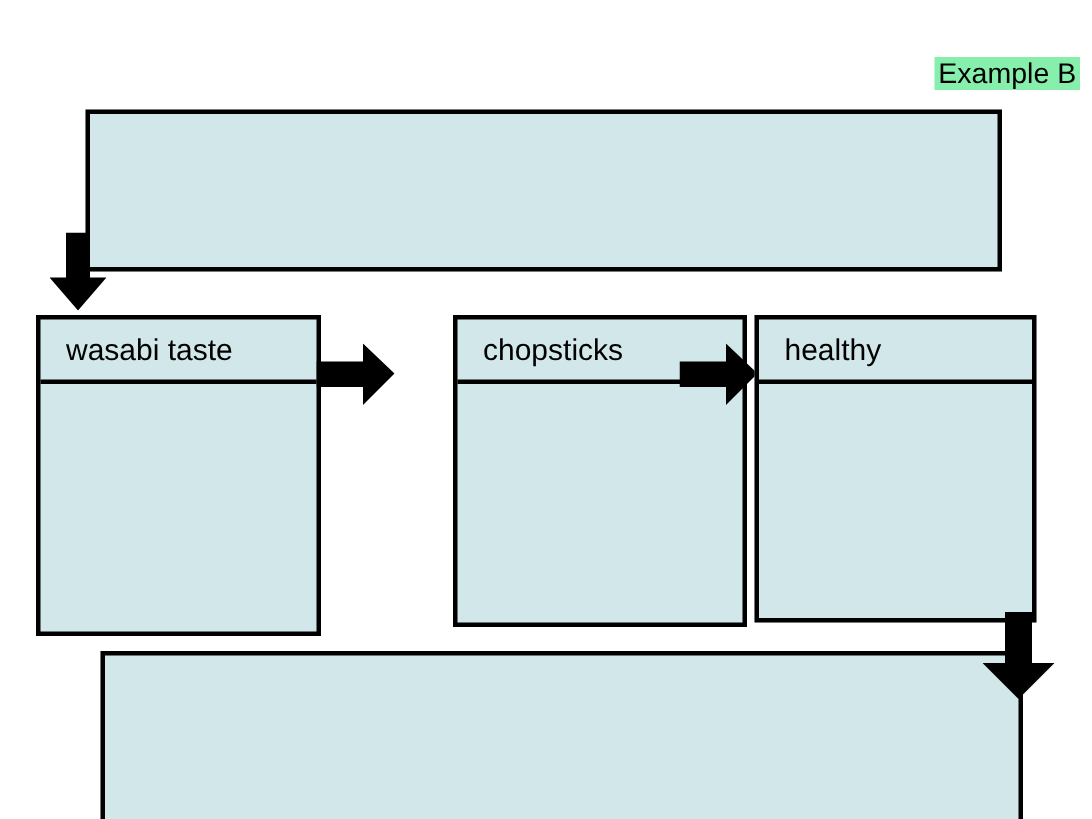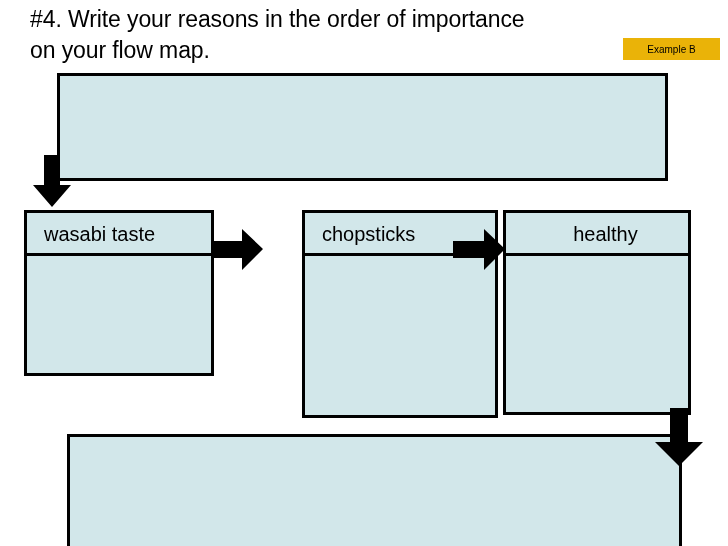--- a/index.html
+++ b/index.html
@@ -30,23 +30,23 @@
     letter-spacing: -0.1px;
   }
 
   
   #example-badge {
     position: absolute;
     left: 623px;
     top: 38px;
     width: 97px;
     height: 22px;
-    background: #eab308;
+    background: #86efac;
     color: #000000;
-    font-size: 10px;
+    font-size: 19px;
     line-height: 23px;
     text-align: center;
     font-family: "Liberation Sans", sans-serif;
   }
 
   
   .plain-box {
     position: absolute;
     background: #D2E7EA;
     border: 3px solid #000000;
@@ -84,42 +84,40 @@
     border-bottom: 3px solid #000000;
     box-sizing: border-box;
     color: #000000;
     font-size: 20px;
     font-family: "Liberation Sans", sans-serif;
     padding-left: 17px;
     white-space: nowrap;
     overflow: hidden;
   }
 
-  #box-1 { left: 24px;  top: 210px; width: 190px; height: 166px; }
+  #box-1 { left: 24px;  top: 210px; width: 190px; height: 214px; }
   #box-2 { left: 261px; top: 210px; width: 196px; height: 208px; margin-left: 41px; }
-  #box-3 { left: 503px; top: 210px; width: 188px; height: 205px; text-align: center; }
+  #box-3 { left: 503px; top: 210px; width: 188px; height: 205px; }
 
   
   .arrow {
     position: absolute;
   }
   .arrow svg { display: block; }
 
   #arrow-down-left { left: 33px;  top: 155px; }
   #arrow-right-1   { left: 211px; top: 229px; }
   #arrow-right-2   { left: 453px; top: 229px; }
   #arrow-down-right{ left: 655px; top: 408px; }
 </style>
 </head>
 <body>
 
 <div id="canvas">
 
-  <div id="title">#4. Write your reasons in the order of importance
-   on your flow map.</div>
 
   <div id="example-badge">Example B</div>
 
   <div id="top-box" class="plain-box">
     <span></span>
   </div>
 
   <div class="arrow" id="arrow-down-left">
     <svg width="38" height="52" viewBox="0 0 38 52">
       <polygon points="11,0 27,0 27,30 38,30 19,52 0,30 11,30" fill="#000000"></polygon>

